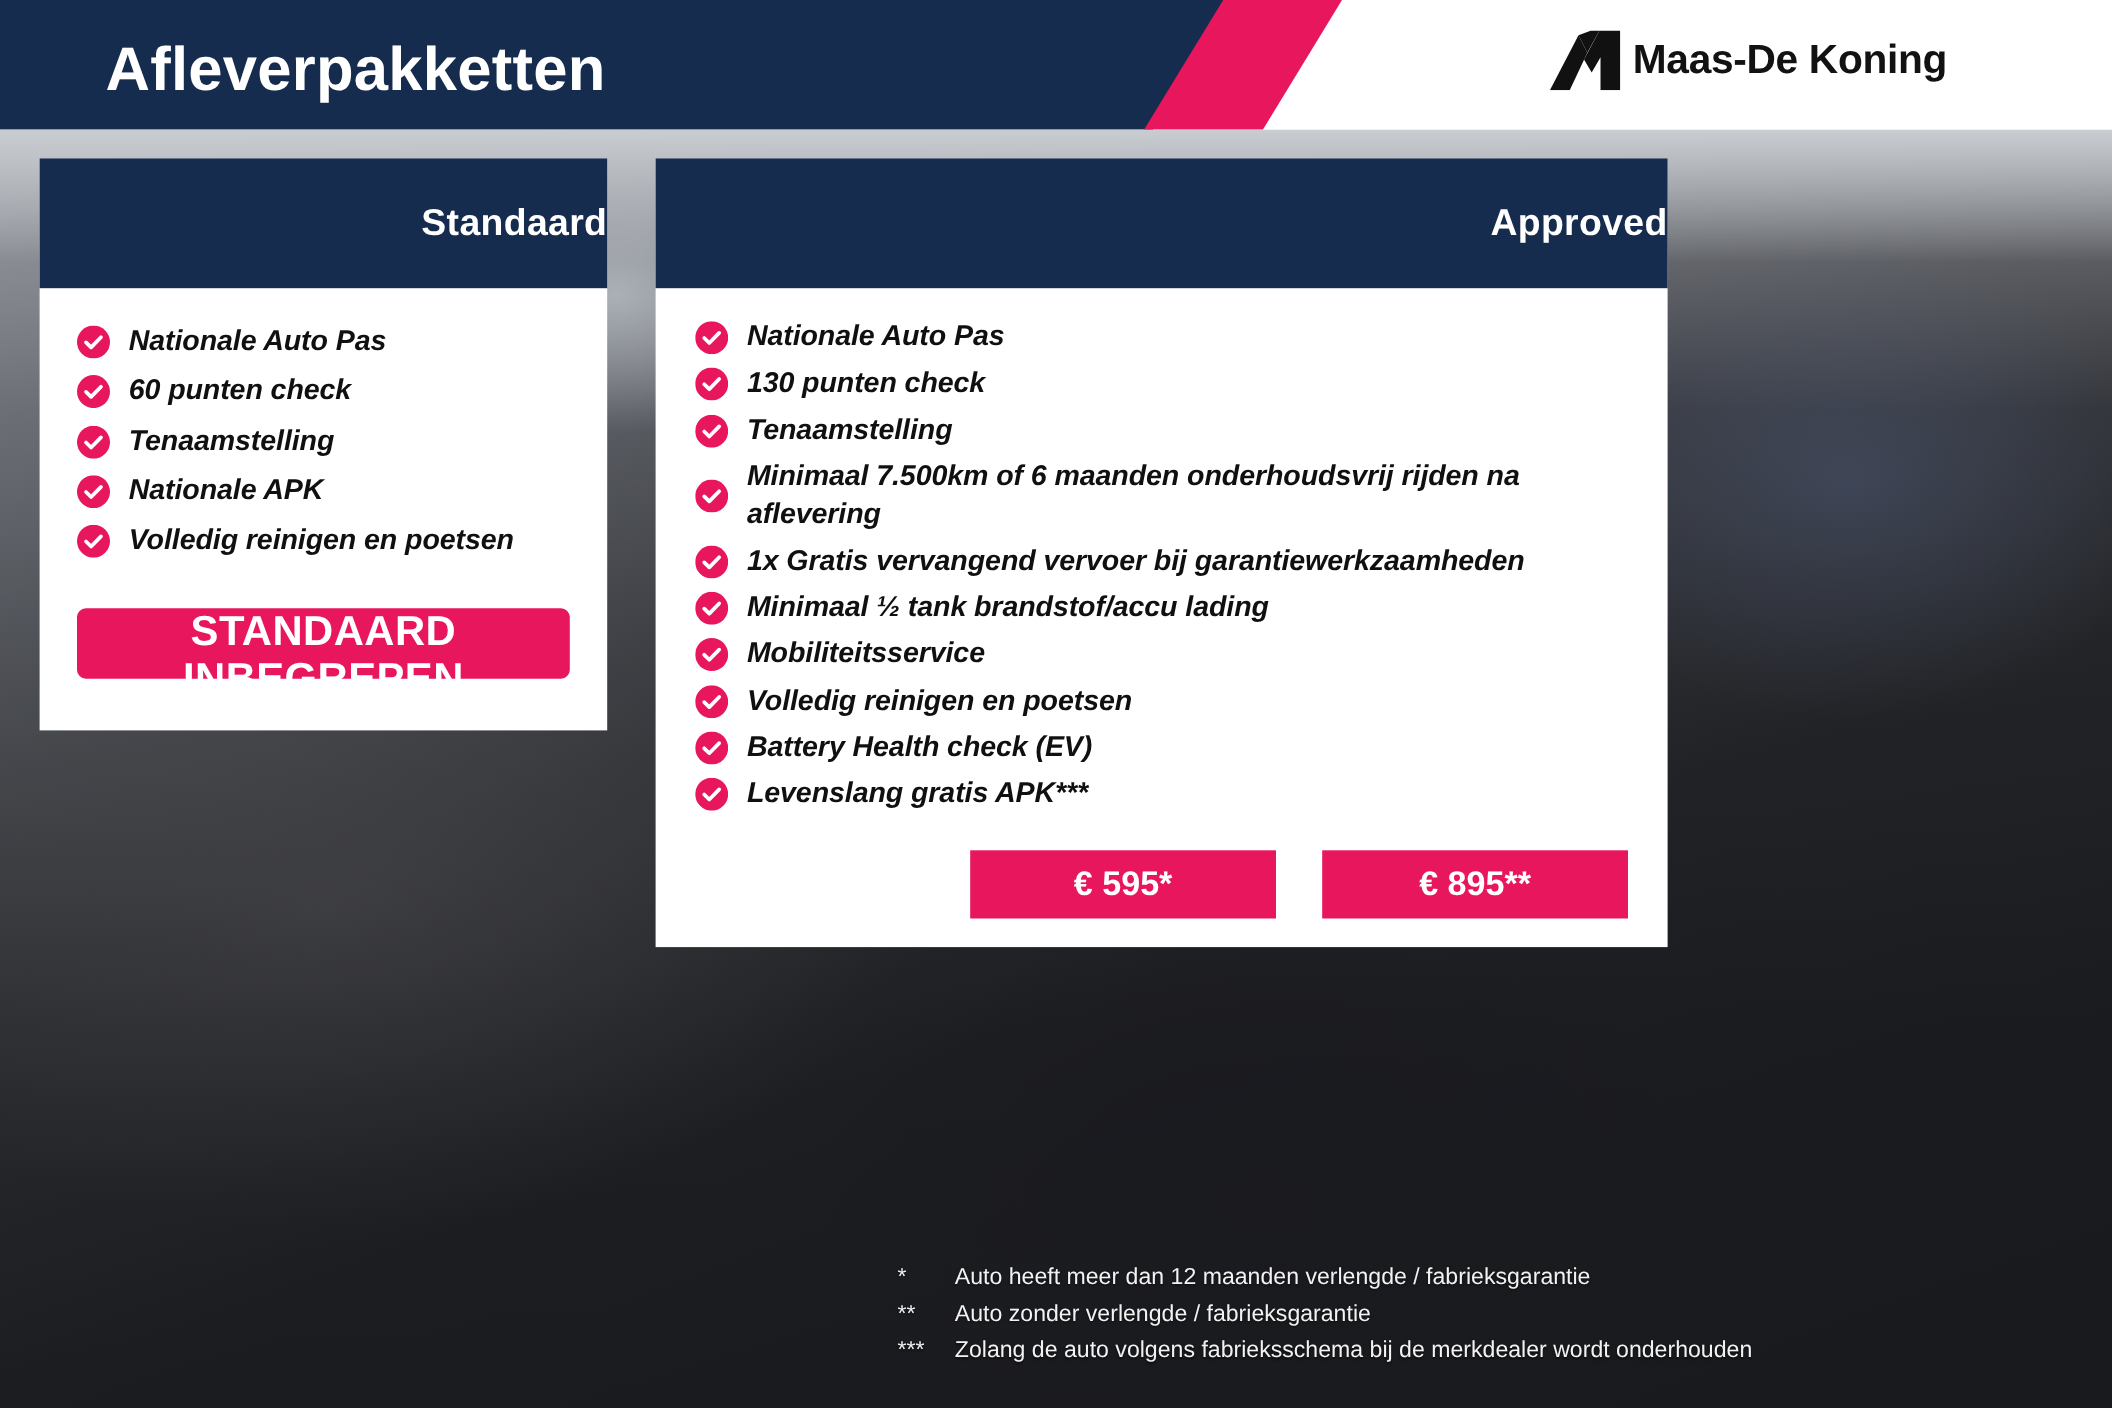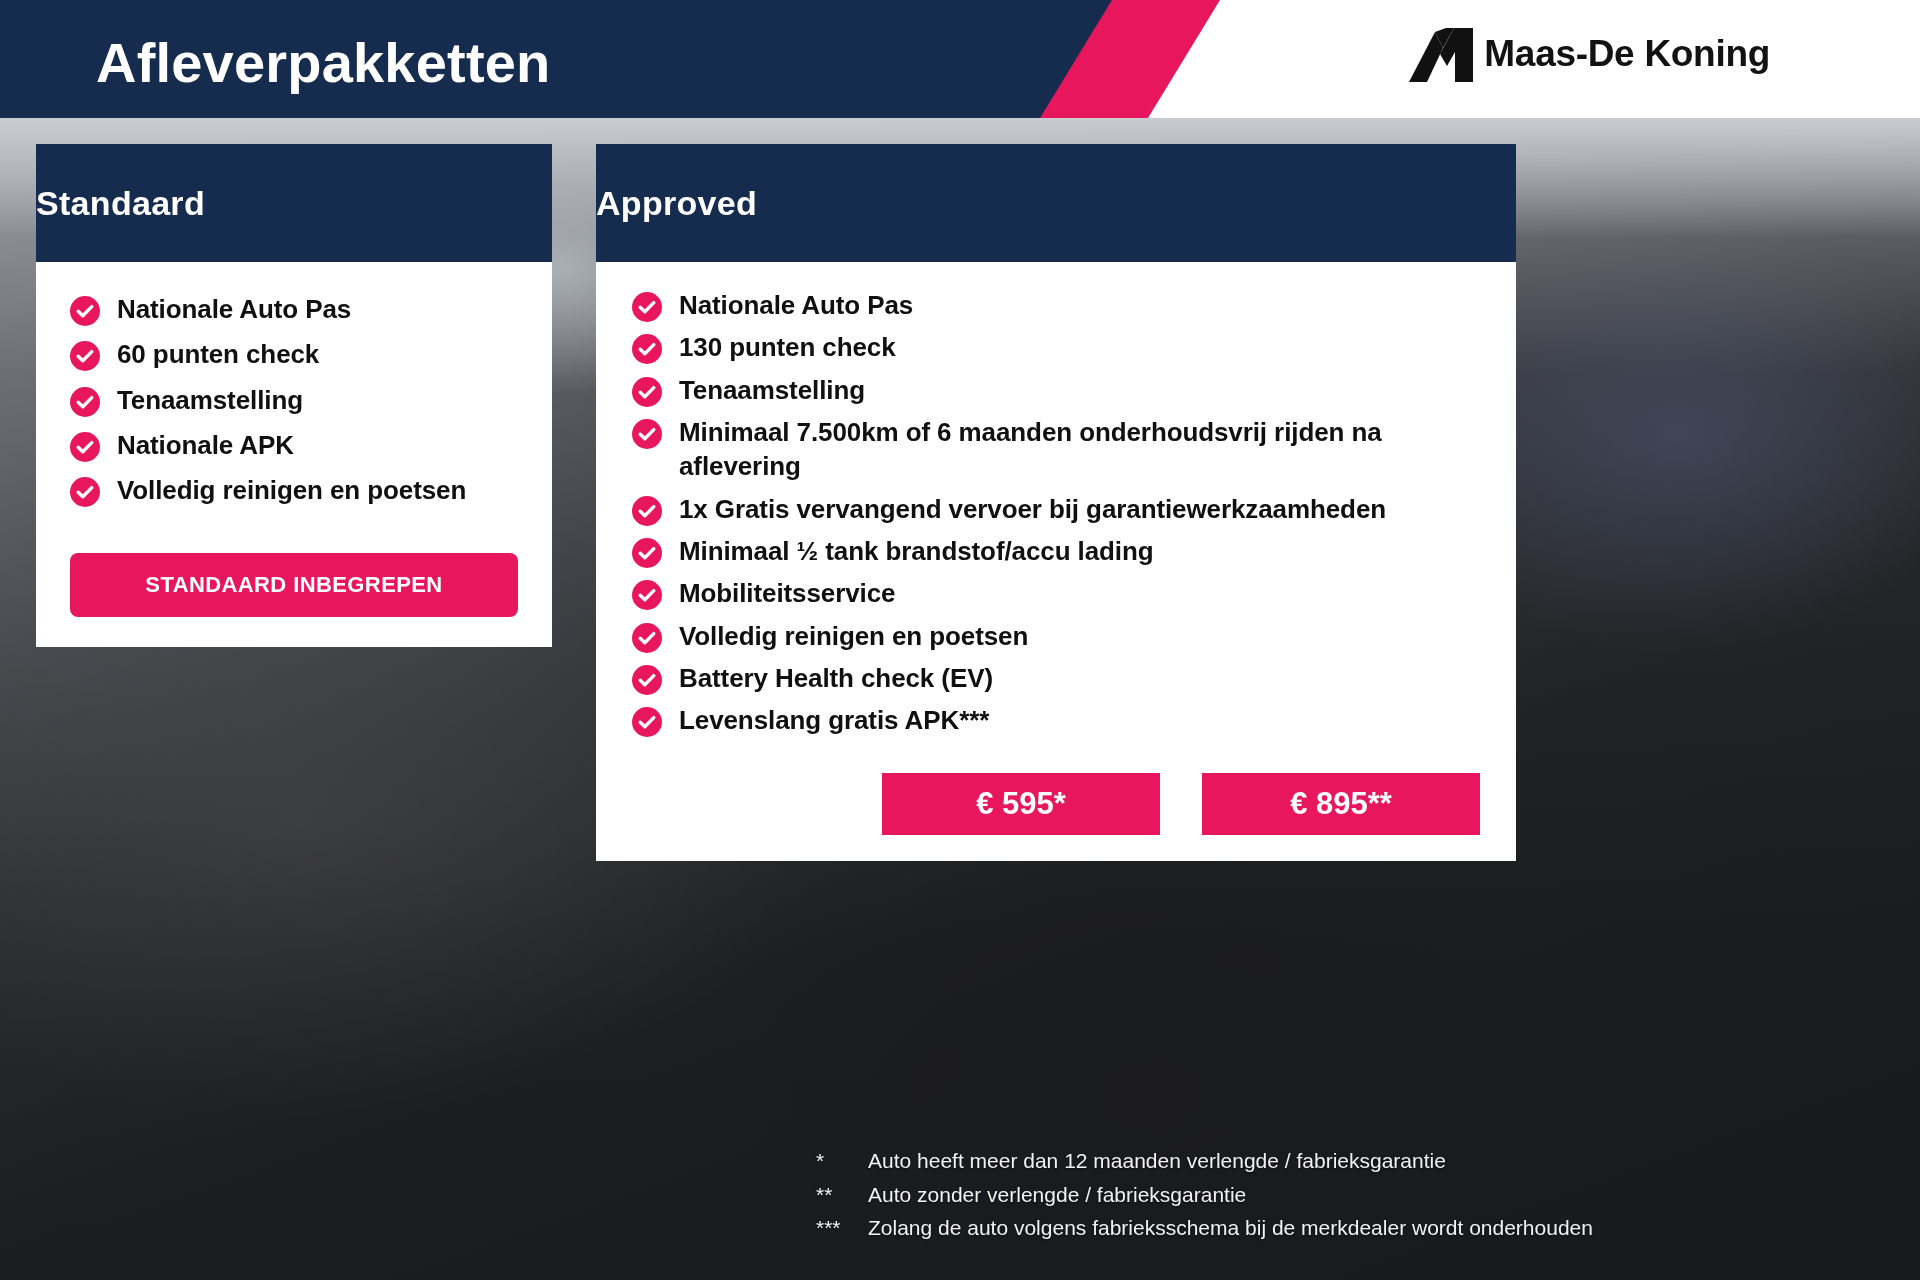--- a/index.html
+++ b/index.html
@@ -57,52 +57,53 @@
   .brand-mark{ width:64px; height:56px; display:block; }
   .brand-name{
     color:#121212; font-size:37px; font-weight:bold; letter-spacing:-.3px;
     white-space:nowrap;
   }
 
   
   .card{ position:absolute; background:#ffffff; }
   .card-head{
     background:#152c4e; width:100%; height:118px;
-    display:flex; align-items:center; justify-content:flex-start;
+    display:flex; align-items:center; justify-content:flex-end;
   }
   .card-head-title{
     color:#ffffff; font-size:34px; font-weight:bold; letter-spacing:.3px;
   }
   .card-body{ padding:26px 34px 30px 34px; }
 
   .feature-list{ list-style:none; }
   .feature{
-    display:flex; align-items:flex-start; gap:17px;
+    display:flex; align-items:center; gap:17px;
     margin-bottom:9px;
+    font-style:italic;
   }
   .check-icon{
     flex:0 0 auto; width:30px; height:30px; margin-top:4px;
     display:block;
   }
   .feature-text{
     color:#101010; font-size:26px; font-weight:bold; line-height:1.32;
     letter-spacing:-.1px;
   }
 
   
   #card-standaard{ left:36px; top:144px; width:516px; }
   #card-standaard .card-body{ padding:30px 34px 30px 34px; }
   #card-standaard .feature{ margin-bottom:11px; }
 
   .std-btn{
     margin-top:34px;
     width:100%; height:64px; border:none; border-radius:8px;
     background:#e8175d; color:#ffffff;
     font-family:"Liberation Sans", sans-serif;
-    font-size:22px; font-weight:bold; letter-spacing:.4px;
+    font-size:38px; font-weight:bold; letter-spacing:.4px;
     cursor:pointer;
   }
 
   
   #card-approved{ left:596px; top:144px; width:920px; }
   #card-approved .card-body{ padding:26px 30px 26px 36px; }
   #card-approved .feature{ margin-bottom:8px; }
   #card-approved .feature-text{ font-size:26px; }
 
   .price-row{

